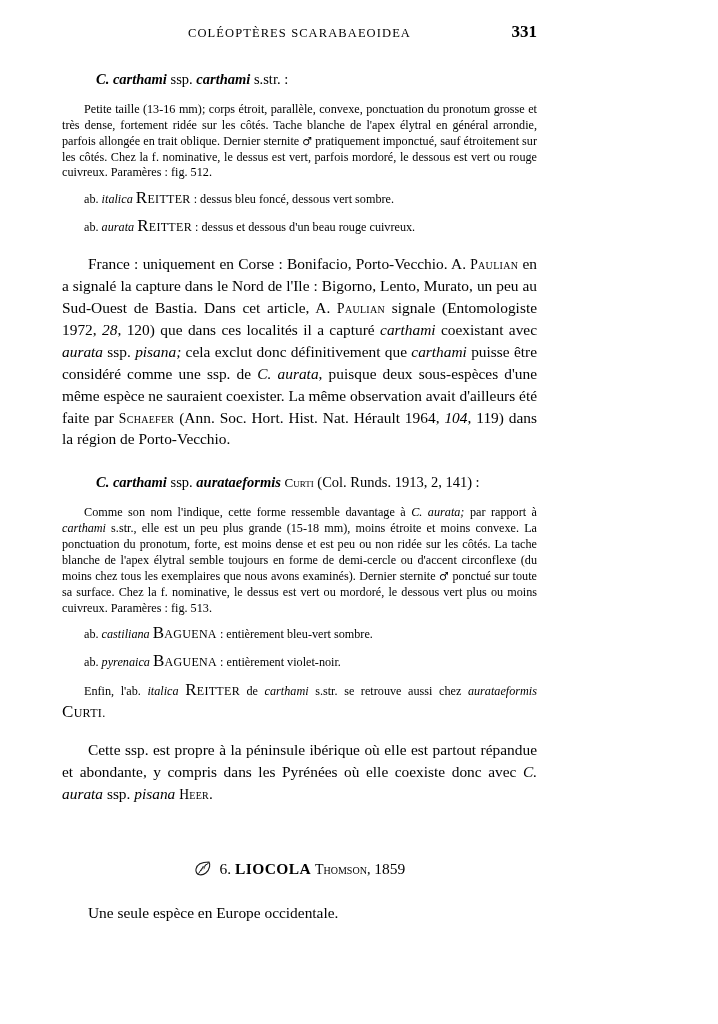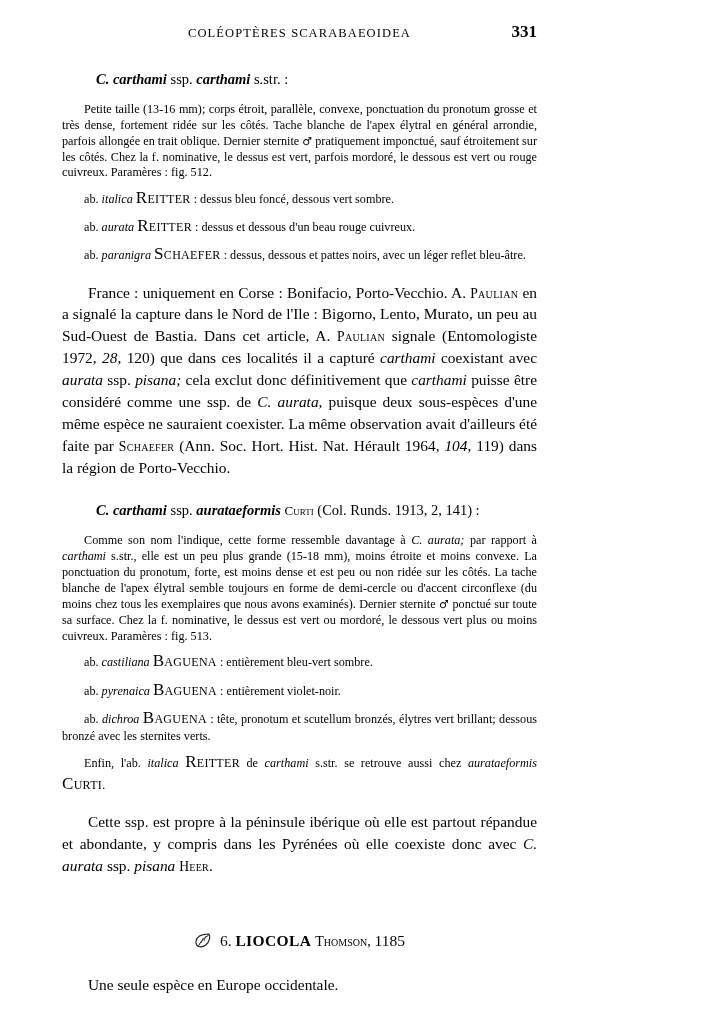--- a/index.html
+++ b/index.html
@@ -147,55 +147,53 @@
     <h2 class="sec-head">
       <i class="nb">C. carthami</i>
       <span class="rom">ssp.</span>
       <i class="nb">carthami</i>
       <span class="rom">s.str. :</span>
     </h2>
 
     <p class="small-para">Petite taille (13-16 mm); corps étroit, parallèle, convexe, ponctuation du pronotum grosse et très dense, fortement ridée sur les côtés. Tache blanche de l'apex élytral en général arrondie, parfois allongée en trait oblique. Dernier sternite <span class="male">♂</span> pratiquement imponctué, sauf étroitement sur les côtés. Chez la f. nominative, le dessus est vert, parfois mordoré, le dessous est vert ou rouge cuivreux. Paramères : fig. 512.</p>
     <p class="small-para ab">ab. <i>italica</i> <span class="sc">Reitter</span> : dessus bleu foncé, dessous vert sombre.</p>
     <p class="small-para ab">ab. <i>aurata</i> <span class="sc">Reitter</span> : dessus et dessous d'un beau rouge cuivreux.</p>
-    <p class="small-para ab">ab. <i>paranigra</i> <span class="sc">Schaefer</span> : dessus, dessous et pattes noirs, avec un léger reflet bleu-âtre.</p>
 
     <p class="big-para gap-top">France : uniquement en Corse : Bonifacio, Porto-Vecchio. A. <span class="sc">Paulian</span> en a signalé la capture dans le Nord de l'Ile : Bigorno, Lento, Murato, un peu au Sud-Ouest de Bastia. Dans cet article, A. <span class="sc">Paulian</span> signale (Entomologiste 1972, <i>28</i>, 120) que dans ces localités il a capturé <i>carthami</i> coexistant avec <i>aurata</i> ssp. <i>pisana;</i> cela exclut donc définitivement que <i>carthami</i> puisse être considéré comme une ssp. de <i>C. aurata</i>, puisque deux sous-espèces d'une même espèce ne sauraient coexister. La même observation avait d'ailleurs été faite par <span class="sc">Schaefer</span> (Ann. Soc. Hort. Hist. Nat. Hérault 1964, <i>104</i>, 119) dans la région de Porto-Vecchio.</p>
   </div>
 
   <div class="block-gap"></div>
 
   <div>
     <h2 class="sec-head">
       <i class="nb">C. carthami</i>
       <span class="rom">ssp.</span>
       <i class="nb">aurataeformis</i>
       <span class="sc">Curti</span>
       <span class="rom">(Col. Runds. 1913, 2, 141) :</span>
     </h2>
 
     <p class="small-para">Comme son nom l'indique, cette forme ressemble davantage à <i>C. aurata;</i> par rapport à <i>carthami</i> s.str., elle est un peu plus grande (15-18 mm), moins étroite et moins convexe. La ponctuation du pronotum, forte, est moins dense et est peu ou non ridée sur les côtés. La tache blanche de l'apex élytral semble toujours en forme de demi-cercle ou d'accent circonflexe (du moins chez tous les exemplaires que nous avons examinés). Dernier sternite <span class="male">♂</span> ponctué sur toute sa surface. Chez la f. nominative, le dessus est vert ou mordoré, le dessous vert plus ou moins cuivreux. Paramères : fig. 513.</p>
     <p class="small-para ab">ab. <i>castiliana</i> <span class="sc">Baguena</span> : entièrement bleu-vert sombre.</p>
     <p class="small-para ab">ab. <i>pyrenaica</i> <span class="sc">Baguena</span> : entièrement violet-noir.</p>
-    <p class="small-para ab">ab. <i>dichroa</i> <span class="sc">Baguena</span> : tête, pronotum et scutellum bronzés, élytres vert brillant; dessous bronzé avec les sternites verts.</p>
     <p class="small-para ab">Enfin, l'ab. <i>italica</i> <span class="sc">Reitter</span> de <i>carthami</i> s.str. se retrouve aussi chez <i>aurataeformis</i> <span class="sc">Curti</span>.</p>
 
     <p class="big-para gap-top">Cette ssp. est propre à la péninsule ibérique où elle est partout répandue et abondante, y compris dans les Pyrénées où elle coexiste donc avec <i>C. aurata</i> ssp. <i>pisana</i> <span class="sc">Heer</span>.</p>
   </div>
 
   <div class="genus-head">
     <span class="leaf-icon">
       <svg width="17" height="15" viewBox="0 0 17 15" xmlns="http://www.w3.org/2000/svg">
         <path d="M15 1 C9 1 3 3 2 8 C1.4 11 3 13.4 5.6 13.8 C10 14.5 14.4 11 15.6 5.6 C15.9 4 15.7 2.3 15 1 Z" fill="none" stroke="#1a1a1a" stroke-width="1.1"></path>
         <path d="M14.6 2.2 C11 4.2 7.4 7.2 4.6 12.6" fill="none" stroke="#1a1a1a" stroke-width="1"></path>
         <path d="M12.3 3.0 C11.2 4.6 10.4 6.3 9.9 8.2" fill="none" stroke="#1a1a1a" stroke-width="0.7"></path>
         <path d="M9.2 5.0 C8.4 6.6 7.8 8.2 7.4 9.8" fill="none" stroke="#1a1a1a" stroke-width="0.7"></path>
       </svg>
     </span>
     <span class="num">6.</span>
     <span class="name">LIOCOLA</span>
     <span class="auth">Thomson,</span>
-    <span class="num">1185</span>
+    <span class="num">1859</span>
   </div>
 
   <p class="closing">Une seule espèce en Europe occidentale.</p>
 
 </div>
 
 </body></html>

